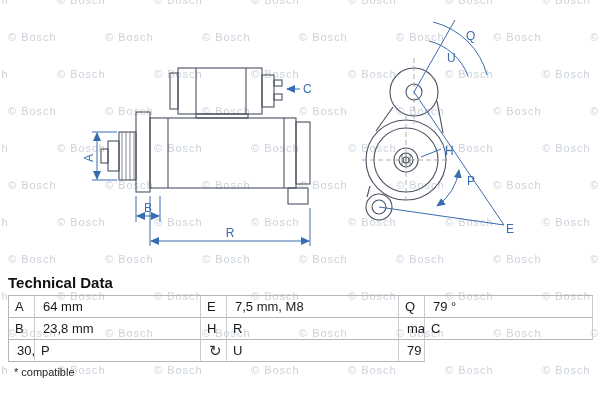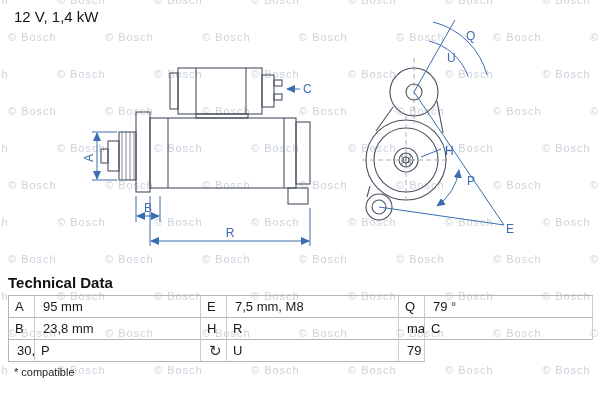--- a/index.html
+++ b/index.html
@@ -116,21 +116,20 @@
       <span class="wm" style="left: 590px; top: 327px;">© Bosch</span>
       <span class="wm" style="left: -40px; top: 364px;">© Bosch</span>
       <span class="wm" style="left: 57px; top: 364px;">© Bosch</span>
       <span class="wm" style="left: 154px; top: 364px;">© Bosch</span>
       <span class="wm" style="left: 251px; top: 364px;">© Bosch</span>
       <span class="wm" style="left: 348px; top: 364px;">© Bosch</span>
       <span class="wm" style="left: 445px; top: 364px;">© Bosch</span>
       <span class="wm" style="left: 542px; top: 364px;">© Bosch</span>
     </div>
 
-  <div class="power">12 V, 1,4 kW</div>
 
   <svg class="drawing" width="600" height="272" viewBox="0 0 600 272">
     <defs>
       <pattern id="hatch" width="4" height="4" patternUnits="userSpaceOnUse">
         <path d="M2,0 V4" stroke="#4a5160" stroke-width="0.7"></path>
       </pattern>
       <marker id="arwE" markerWidth="9" markerHeight="8" refX="8" refY="4" orient="auto">
         <path d="M0,0 L9,4 L0,8 z" fill="#3a6cb0"></path>
       </marker>
       <marker id="arwS" markerWidth="9" markerHeight="8" refX="1" refY="4" orient="auto">
@@ -236,21 +235,21 @@
       <text x="467" y="185">P</text>
       <text x="506" y="233">E</text>
     </g>
   </svg>
 
   <div class="tech-title">Technical Data</div>
 
   <div class="tech-table">
 
     <div class="cell">A</div>
-    <div class="cell val">95 mm</div>
+    <div class="cell val">64 mm</div>
     <div class="cell">E</div>
     <div class="cell val">7,5 mm, M8</div>
     <div class="cell">Q</div>
     <div class="cell val">79 °</div>
 
     <div class="cell">B</div>
     <div class="cell val">23,8 mm</div>
     <div class="cell">H</div>
     <div class="cell">R</div>
     <div class="cell val">max. 335 mm</div>

